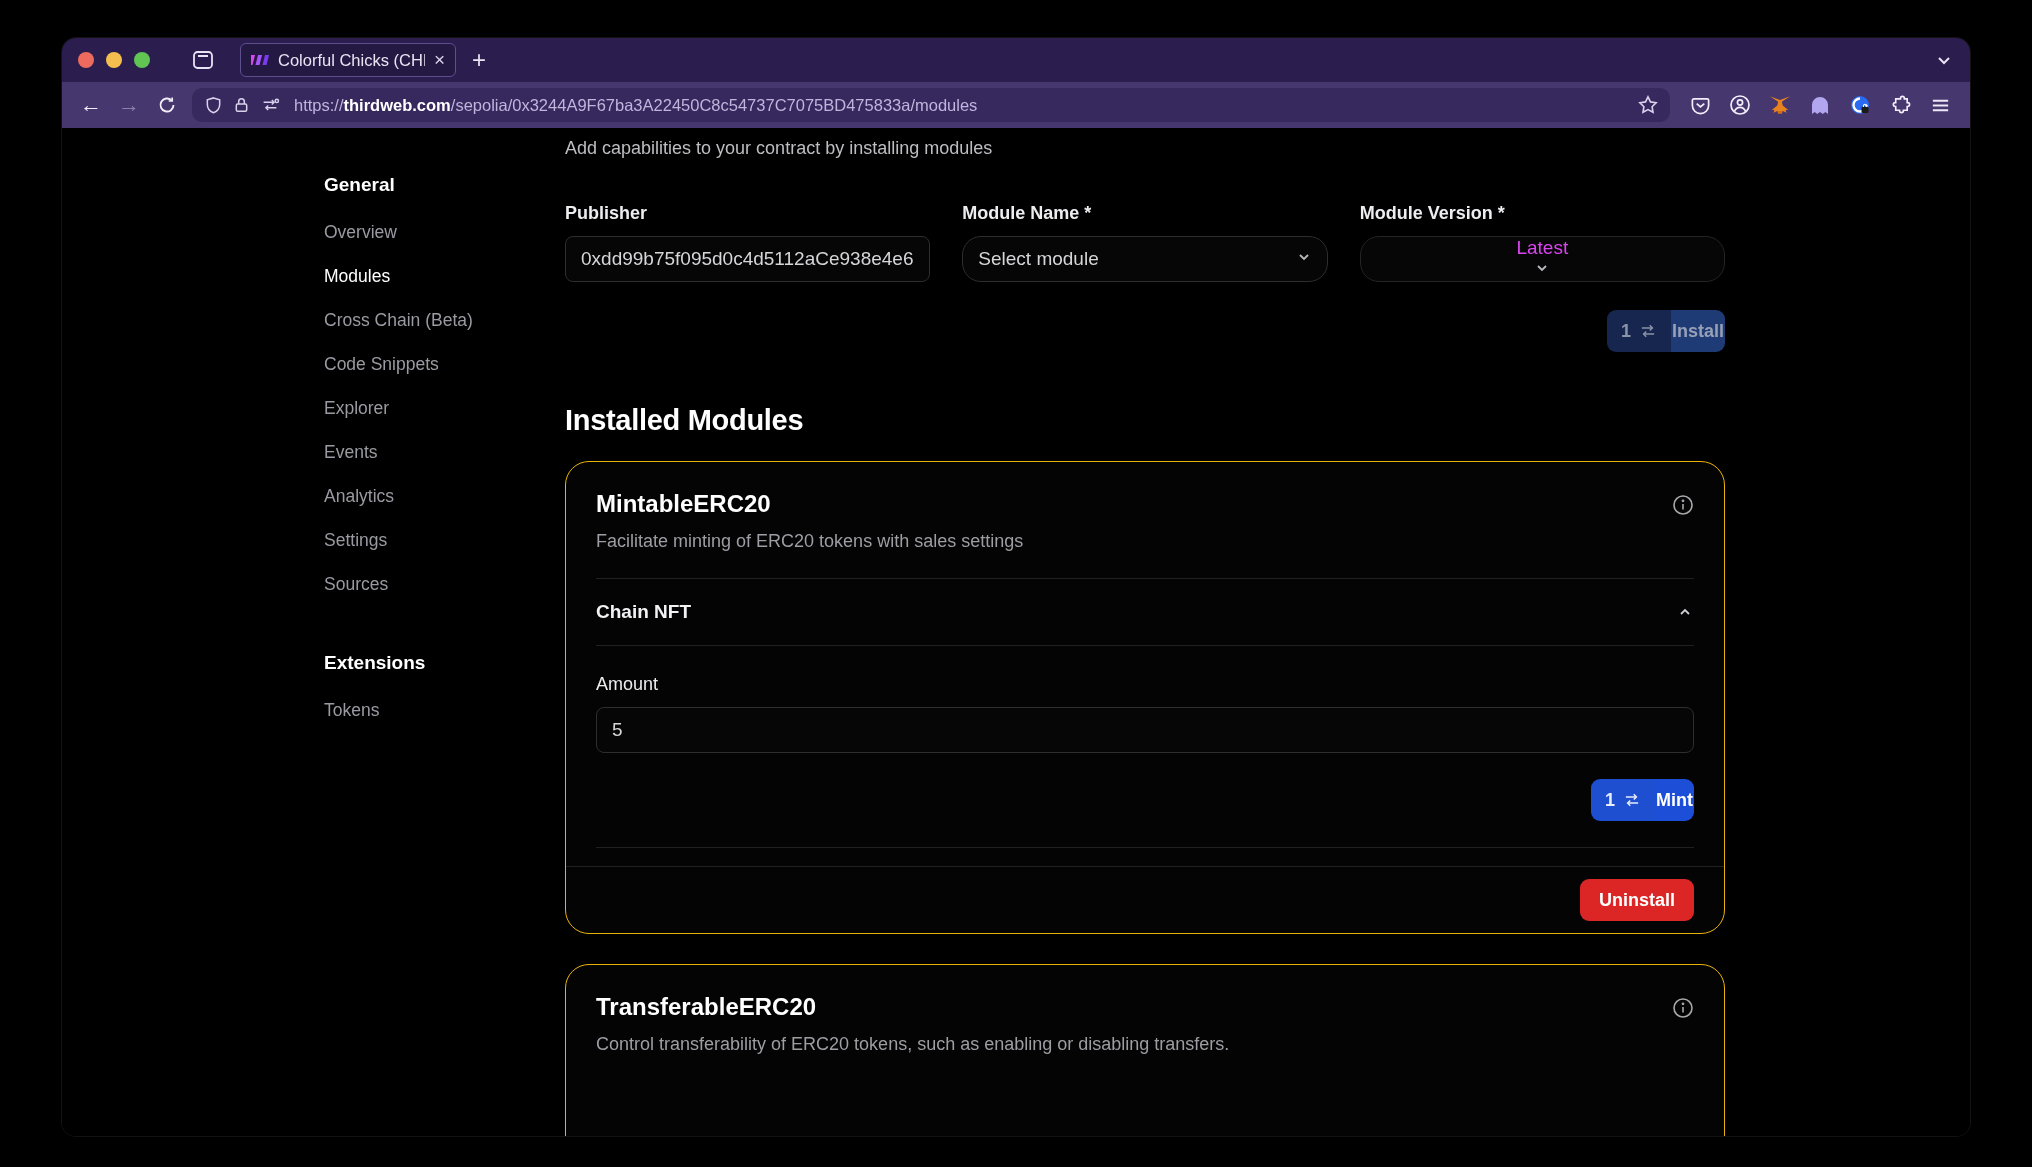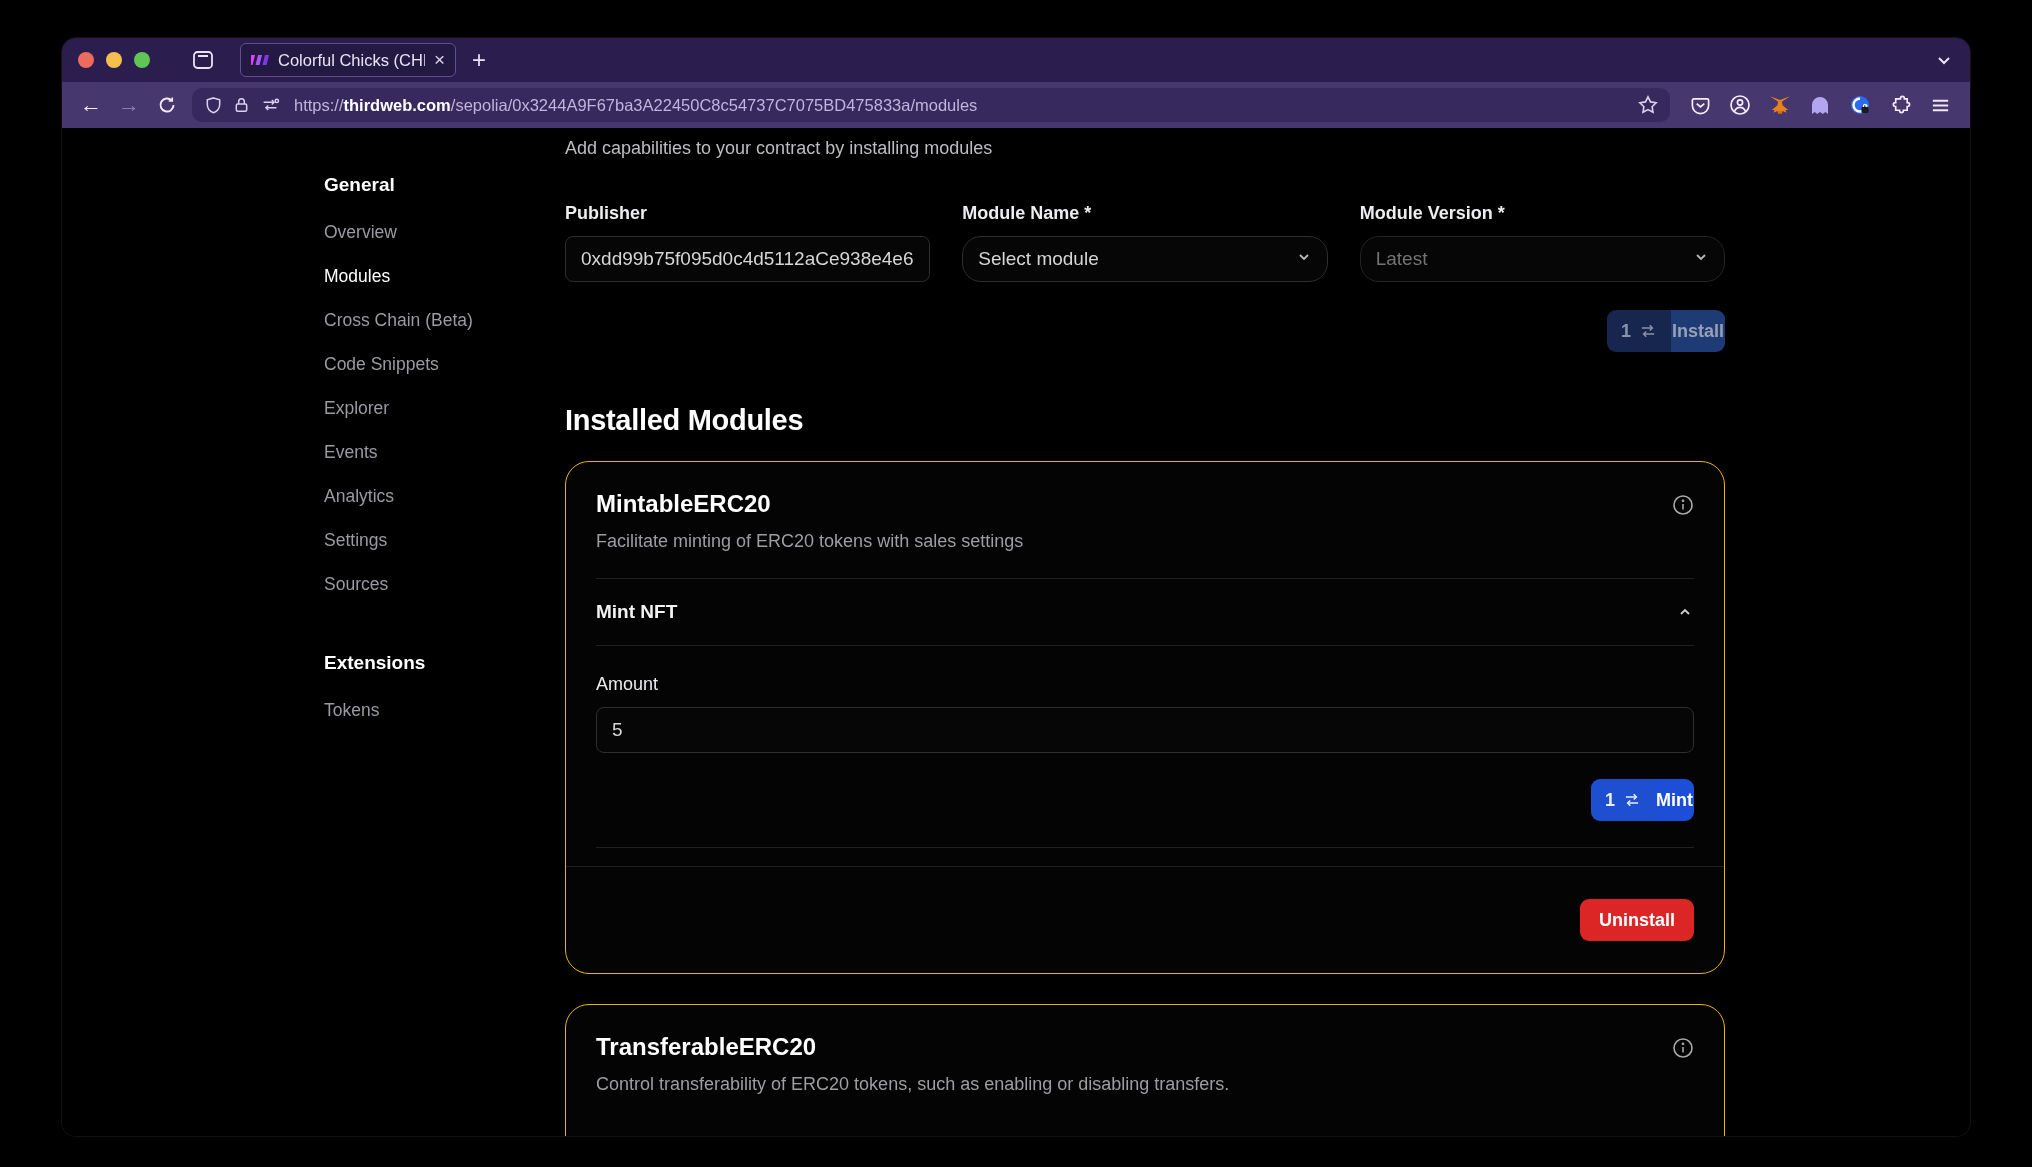--- a/index.html
+++ b/index.html
@@ -44,21 +44,21 @@
   .main { position:absolute; left:503px; top:0; width:1160px; }
   .intro { margin-top:10px; font-size:18px; color:#bdbdc2; }
 
   .form-row { display:flex; gap:32px; margin-top:44px; }
   .fcol { flex:1; }
   .flabel { font-size:18px; font-weight:bold; color:#ededf0; }
   .fctrl { margin-top:12px; height:46px; background:#060606; border:1px solid #2e2e2e; border-radius:8px; display:flex; align-items:center; padding:0 15px; font-size:19px; color:#d6d6d9; width:100%; }
   input.fctrl { outline:none; }
   .select { justify-content:space-between; cursor:default;border-radius:19px; }
   .select .chev { color:#b9b9be; }
-  .select.disabled { color:#737373; border-color:#242424; }
+  .select.disabled { color:#d946ef; border-color:#242424;flex-direction:column; }
 
   .install-row { display:flex; justify-content:flex-end; margin-top:28px; }
   .splitbtn { display:flex; height:42px; border-radius:9px; overflow:hidden; font-size:18px; font-weight:bold; }
   .splitbtn .seg-count { display:flex; align-items:center; gap:8px; padding:0 14px; }
   .splitbtn .seg-main { display:flex; align-items:center; padding:0 1px; }
   .splitbtn.disabled .seg-count { background:#17264f; color:#8b93a8; }
   .splitbtn.disabled .seg-main { background:#1f3b76; color:#97a0b5; }
   .splitbtn.primary .seg-count { background:#1e4fd0; color:#e8edfb; }
   .splitbtn.primary .seg-main { background:#1d4ed8; color:#ffffff; }
 
@@ -69,21 +69,21 @@
   .card-head { padding-top:28px; display:flex; justify-content:space-between; align-items:flex-start; }
   .card-title { font-size:24px; font-weight:bold; color:#fff; }
   .info-ic { color:#a9a9ad; margin-top:4px; }
   .card-desc { margin-top:13px; font-size:18px; color:#9d9da3; }
   .divider { border-top:1px solid #202020; margin-top:26px; }
   .accordion { height:66px; display:flex; align-items:center; justify-content:space-between; cursor:default; }
   .acc-label { font-size:19px; font-weight:bold; color:#f2f2f4; }
   .acc-chev { color:#cfcfd4; display:flex; }
   .fields { display:flex; gap:16px; margin-top:28px; }
   .mint-row { display:flex; justify-content:flex-end; margin-top:26px; margin-bottom:26px; }
-  .card-foot { border-top:1px solid #202020; padding:32px 30px; display:flex; justify-content:flex-end; }
+  .card-foot { border-top:1px solid #202020; padding:12px 30px; display:flex; justify-content:flex-end; }
   .btn-danger { height:42px; background:#dc2626; color:#fff; font-size:18px; font-weight:bold; border:none; border-radius:9px; padding:0 19px; }
 </style>
 </head>
 <body>
 
 <div class="window">
 
   <div class="tabstrip">
     <div class="lights">
       <span class="light r"></span>
@@ -268,21 +268,21 @@
               <svg width="22" height="22" viewBox="0 0 22 22" fill="none" stroke="currentColor" stroke-width="1.6">
                 <circle cx="11" cy="11" r="9"></circle>
                   <line x1="11" y1="10" x2="11" y2="15.5"></line>
                   <circle cx="11" cy="6.8" r="0.6" fill="currentColor"></circle>
               </svg>
             </span>
           </div>
           <div class="divider"></div>
 
           <div class="accordion">
-            <span class="acc-label">Mint NFT</span>
+            <span class="acc-label">Chain NFT</span>
             <span class="acc-chev">
               <svg width="18" height="18" viewBox="0 0 18 18" fill="none" stroke="currentColor" stroke-width="1.8">
                   <polyline points="5,11 9,7 13,11"></polyline>
                 </svg>
             </span>
           </div>
           <div class="divider" style="margin-top:0;"></div>
 
           <div class="fields">
             <div class="fcol">

